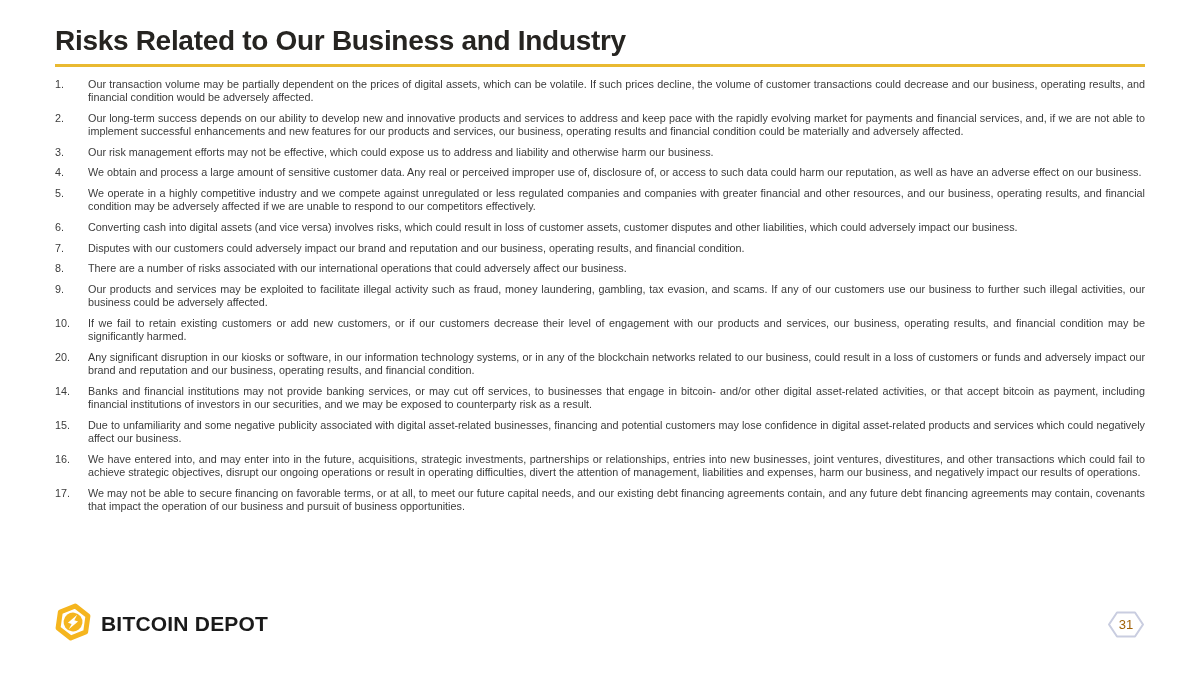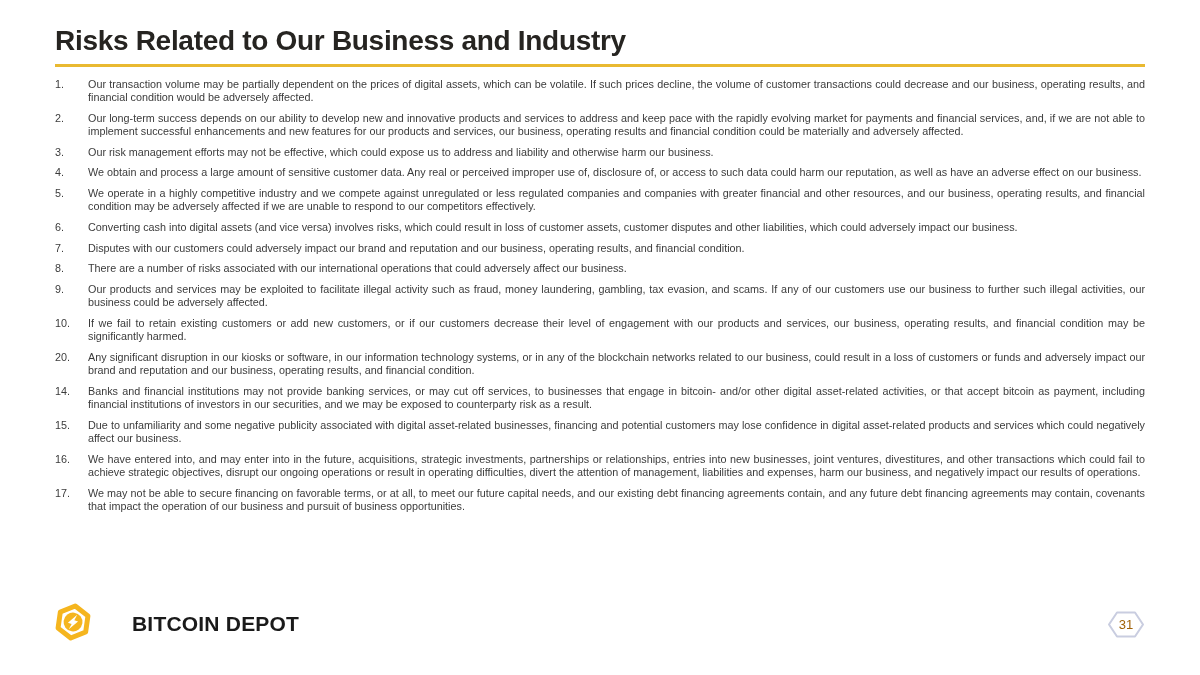--- a/index.html
+++ b/index.html
@@ -57,21 +57,20 @@
   .brand {
     display: flex;
     align-items: center;
     gap: 10px;
   }
   .brand-name {
     font-size: 21px;
     font-weight: 700;
     color: #1a1a1a;
     letter-spacing: 0.2px;
-    margin-left: 31px;
   }
   .page-badge {
     position: relative;
     width: 38px; height: 27px;
     display: flex;
     align-items: center;
     justify-content: center;
   }
   .page-badge svg { position: absolute; inset: 0; }
   .page-number {

